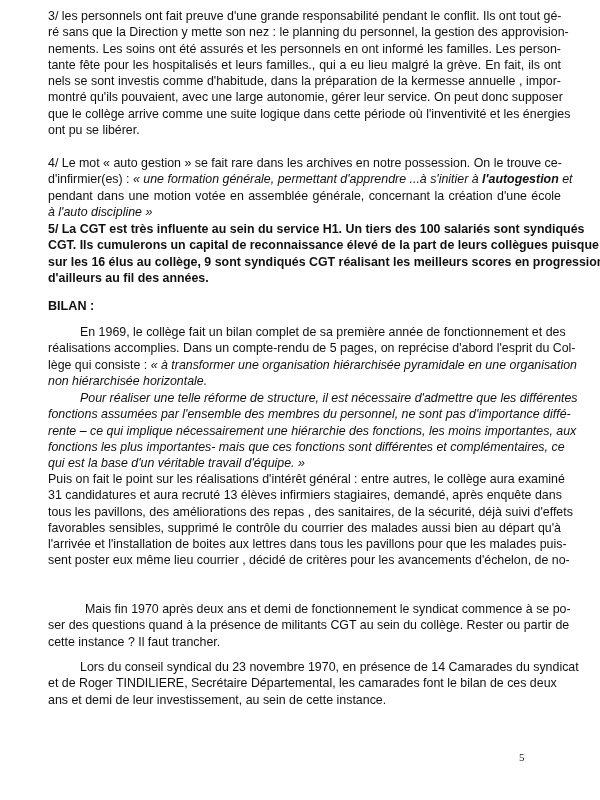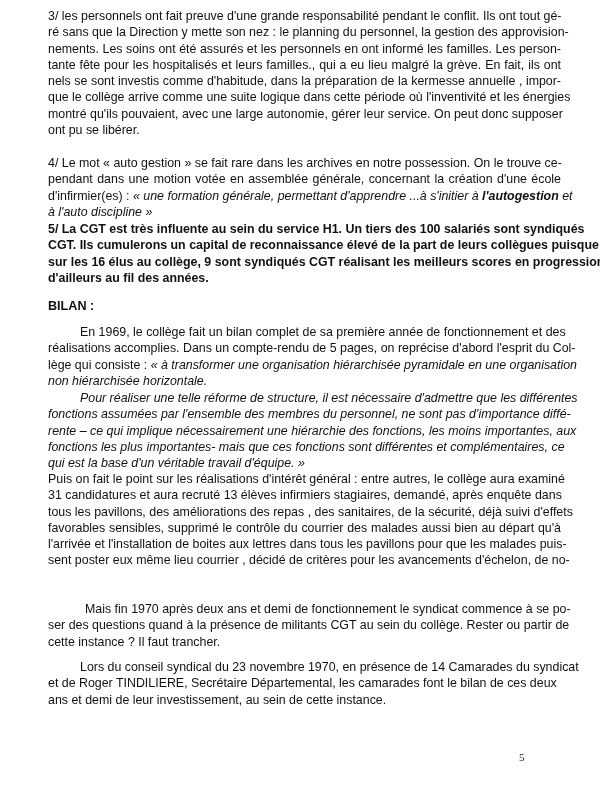--- a/index.html
+++ b/index.html
@@ -30,29 +30,29 @@
 <body>
 
 <div class="page">
 
   <div class="para" style="top:8px;">
     <span class="line">3/ les personnels ont fait preuve d'une grande responsabilité pendant le conflit. Ils ont tout gé-</span>
     <span class="line">ré sans que la Direction y mette son nez : le planning du personnel, la gestion des approvision-</span>
     <span class="line">nements. Les  soins ont été assurés et les personnels en ont informé les familles. Les person-</span>
     <span class="line">tante  fête pour les hospitalisés et leurs familles., qui a eu lieu malgré la grève. En fait, ils ont</span>
     <span class="line">nels se sont investis comme d'habitude, dans la préparation de la kermesse annuelle , impor-</span>
+    <span class="line">montré qu'ils pouvaient, avec une large autonomie, gérer leur service. On peut donc supposer</span>
     <span class="line">que le collège arrive comme une suite logique dans cette période où l'inventivité et les énergies</span>
-    <span class="line">montré qu'ils pouvaient, avec une large autonomie, gérer leur service. On peut donc supposer</span>
     <span class="line last">ont pu se libérer.</span>
   </div>
 
   <div class="para" style="top:155px;">
     <span class="line">4/ Le mot « auto gestion » se fait rare dans les archives en notre possession. On le trouve ce-</span>
+    <span class="line"><span>d'infirmier(es) : </span><span class="it">« une formation générale, permettant d'apprendre ...à s'initier à </span><span class="it b">l'autogestion</span><span class="it"> et</span></span>
     <span class="line">pendant dans une motion votée en assemblée générale, concernant la création d'une école</span>
-    <span class="line"><span>d'infirmier(es) : </span><span class="it">« une formation générale, permettant d'apprendre ...à s'initier à </span><span class="it b">l'autogestion</span><span class="it"> et</span></span>
     <span class="line last it">à l'auto discipline »</span>
   </div>
 
   <div class="para" style="top:221px;font-weight:bold;">
     <span class="line">5/ La CGT est très influente  au sein du service H1. Un tiers des 100 salariés sont syndiqués</span>
     <span class="line">CGT. Ils cumulerons un capital de reconnaissance élevé de la part de leurs collègues puisque</span>
     <span class="line">sur les 16 élus au collège, 9 sont syndiqués CGT réalisant  les meilleurs scores en progression</span>
     <span class="line last">d'ailleurs au fil des années.</span>
   </div>
 

